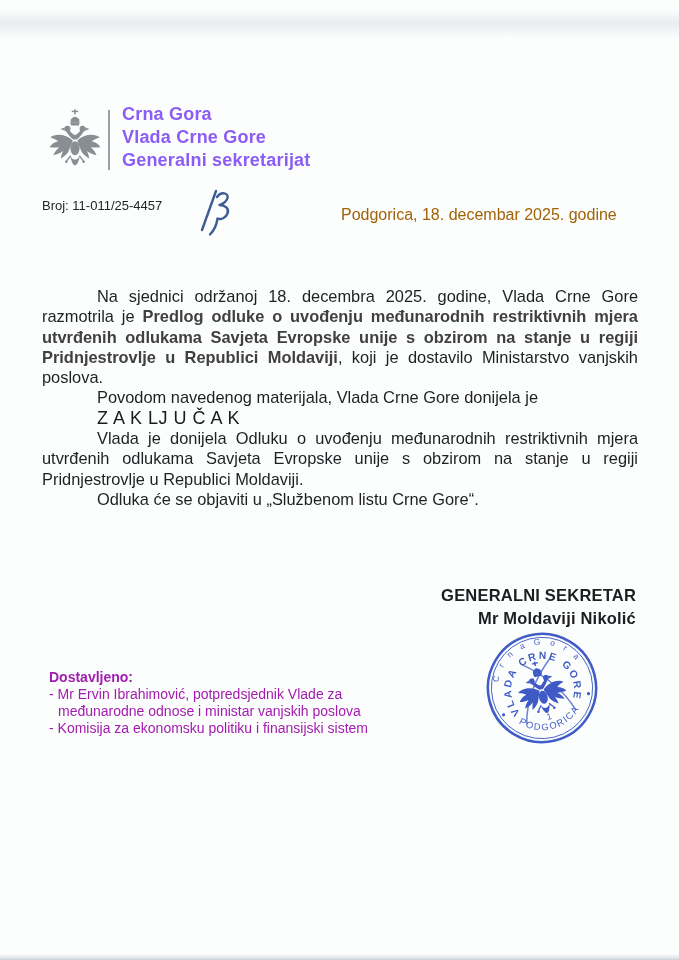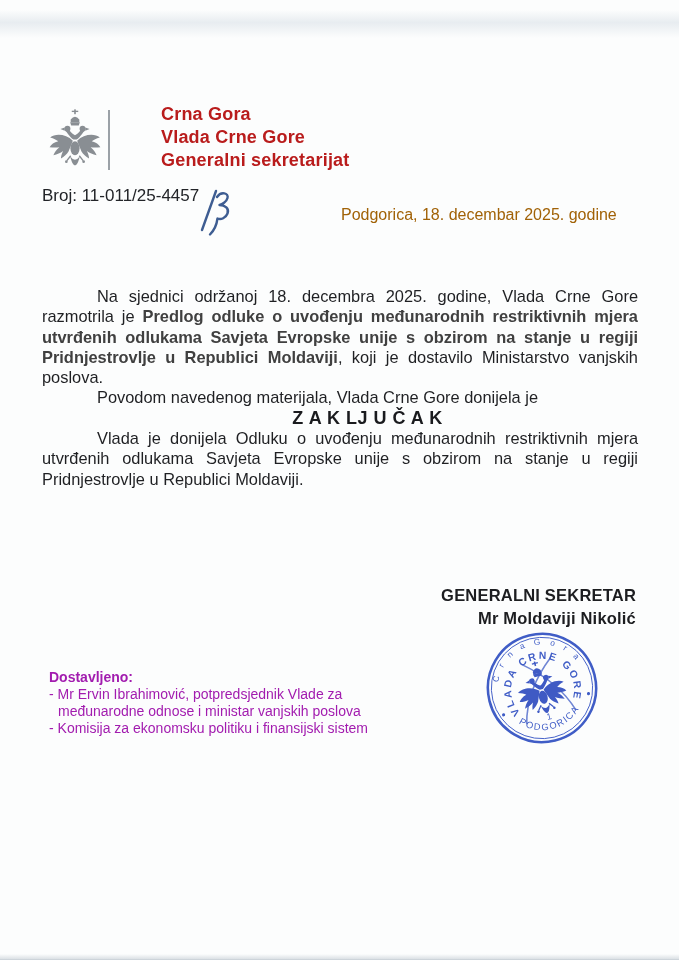--- a/index.html
+++ b/index.html
@@ -12,31 +12,31 @@
   
   .scan-band{position:absolute;top:10px;left:0;right:0;height:28px;
     background:linear-gradient(180deg,rgba(205,215,224,0) 0%,rgba(198,209,219,.38) 45%,rgba(205,215,224,0) 100%);}
   .scan-bottom{position:absolute;bottom:0;left:0;right:0;height:5px;
     background:linear-gradient(180deg,rgba(0,0,0,0),rgba(170,182,192,.4));
     border-bottom:1px solid #cdd4da;}
   
   .coat{position:absolute;left:48px;top:107px;width:54px;height:63px;color:#898e93;}
   .hdr-divider{position:absolute;left:108px;top:110px;width:2px;height:60px;background:#9ba1a7;}
   .org{position:absolute;left:122px;top:103px;font-weight:bold;font-size:18px;line-height:23px;
-    color:#b91c1c;letter-spacing:.2px;margin-left:39px;}
+    color:#8b5cf6;letter-spacing:.2px;}
   
-  .refnum{position:absolute;left:42px;top:186px;font-size:17px;color:#222428;}
+  .refnum{position:absolute;left:42px;top:198px;font-size:13px;color:#222428;}
   .handmark{position:absolute;left:196px;top:184px;width:44px;height:56px;}
   .placedate{position:absolute;left:341px;top:206px;font-size:16px;color:#a16207;}
   
   .bodytext{position:absolute;left:42px;top:286px;width:596px;font-size:16.4px;
     line-height:20.3px;text-align:justify;color:#1f2023;}
   .bodytext p{margin:0;text-indent:55px;}
   .bodytext strong{font-weight:bold;color:#404040;}
-  .concl{margin:19px 0 22px;text-align:center;font-size:18px;font-weight:bold;
+  .concl{margin:19px 0 22px;text-align:left;font-size:18px;font-weight:normal;
     letter-spacing:.5px;color:#1a1b1e;text-indent:0;}
   
   .signature{position:absolute;left:398px;top:584px;width:238px;text-align:right;
     font-weight:bold;font-size:16.5px;line-height:23px;color:#1c1d20;letter-spacing:.2px;}
   
   .seal{position:absolute;left:483px;top:629px;width:118px;height:118px;
     transform:rotate(-14deg);opacity:.92;}
   
   .dist{position:absolute;left:49px;top:669px;font-size:14px;line-height:17px;color:#a21caf;}
   .dist .label{font-weight:bold;}
@@ -90,20 +90,21 @@
       <path d="M21,13 C25,7 33,9 31.5,14 C30.5,18 26,20.5 23.5,21 C29,21 33.5,24.5 31.5,29.5 C29.8,34 25,36 21.5,34.5 C20.5,42 17.5,47 14,50.5"></path>
     </g>
   </svg>
   <div class="placedate">Podgorica, 18. decembar 2025. godine</div>
 
   <div class="bodytext">
     <p><span>Na sjednici održanoj 18. decembra 2025. godine, Vlada Crne Gore razmotrila je </span><strong>Predlog odluke o uvođenju međunarodnih restriktivnih mjera utvrđenih odlukama Savjeta Evropske unije s obzirom na stanje u regiji Pridnjestrovlje u Republici Moldaviji</strong><span>, koji je dostavilo Ministarstvo vanjskih poslova.</span></p>
     <p>Povodom navedenog materijala, Vlada Crne Gore donijela je</p>
     <p class="concl">Z A K LJ U Č A K</p>
     <p>Vlada je donijela Odluku o uvođenju međunarodnih restriktivnih mjera utvrđenih odlukama Savjeta Evropske unije s obzirom na stanje u regiji Pridnjestrovlje u Republici Moldaviji.</p>
+    <p>Odluka će se objaviti u „Službenom listu Crne Gore“.</p>
   </div>
 
   <div class="signature">
     <div>GENERALNI SEKRETAR</div>
     <div>Mr Moldaviji Nikolić</div>
   </div>
 
   <svg class="seal" viewBox="0 0 120 120">
     <defs>
       <path id="sealTop" d="M17,74 A45,45 0 1 1 103,74" fill="none"></path>

